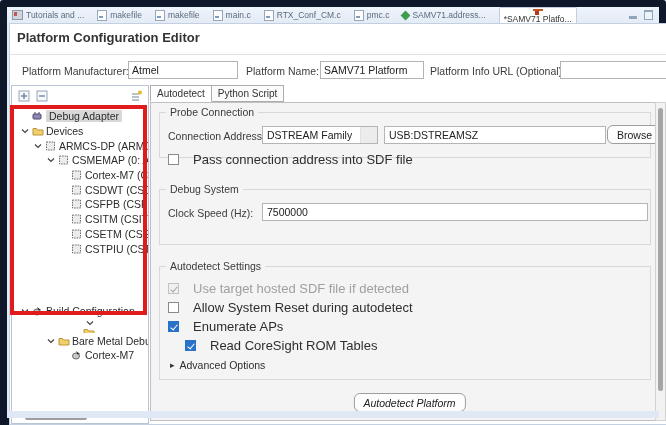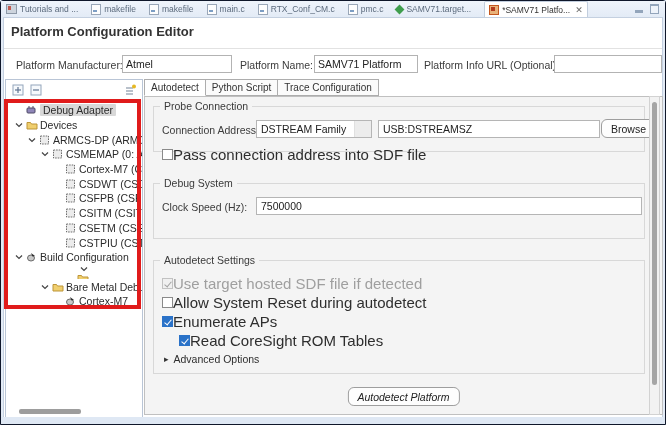--- a/index.html
+++ b/index.html
@@ -1,24 +1,24 @@
 <!DOCTYPE html>
 <html><head>
 <meta charset="utf-8">
 <style>
   html,body{margin:0;padding:0;background:#cfd8e4;font-family:"Liberation Sans",sans-serif;}
   .stage{position:relative;width:666px;height:425px;overflow:hidden;background:#dfe8f4;}
-  .window{position:absolute;inset:0;background:#e3ebf6;border:1px solid #0f172a;border-radius:3px 3px 0 0;}
+  .window{position:absolute;inset:0;background:#e3ebf6;border:7px solid #0f172a;border-radius:3px 3px 0 0;}
 
   
   .tabbar{position:absolute;left:0;top:0;right:0;height:16px;display:flex;align-items:center;
           padding-left:5px;gap:13px;font-size:8.5px;color:#5c6b7d;background:linear-gradient(#eff4fb,#e3ebf6);}
   .etab{display:flex;align-items:center;gap:3px;white-space:nowrap;}
   .etab.active{background:#fff;border:1px solid #c2cede;border-bottom:none;border-radius:2px 2px 0 0;
-               padding:1px 4px;color:#333;height:14px;}
+               padding:1px 4px;color:#333;height:14px;flex-direction:column;}
   .ficon{width:8px;height:9px;background:#fdfdfd;border:1px solid #9aa7b8;display:inline-block;position:relative;}
   .ficon::after{content:"";position:absolute;left:1px;top:5px;width:4px;height:2px;background:#7d9ec4;}
   .tuticon{width:9px;height:8px;background:#cdd4dd;border:1px solid #8d99a8;display:inline-block;position:relative;}
   .tuticon::after{content:"";position:absolute;left:1px;top:1px;width:3px;height:4px;background:#c2594f;}
   .rteicon{width:7px;height:7px;background:#3f9e4d;transform:rotate(45deg);display:inline-block;}
   .platicon{width:8px;height:8px;background:#e8b27a;border:1px solid #c4571f;display:inline-block;position:relative;}
   .platicon::after{content:"";position:absolute;left:1px;top:1px;width:4px;height:4px;background:#b33a1e;}
   .closex{font-size:9px;color:#6b6b6b;margin-left:2px;}
   .wctrls{position:absolute;right:6px;top:3px;display:flex;gap:7px;align-items:center;}
   .minico{width:8px;height:3px;background:#93a5bb;margin-top:5px;}
@@ -59,21 +59,21 @@
   .group{position:absolute;border:1px solid #d8d8d8;box-sizing:border-box;}
   .gtitle{position:absolute;top:-7px;left:6px;background:#f4f4f4;padding:0 4px;font-size:10.5px;color:#3a3a3a;}
   .glabel{position:absolute;font-size:10.5px;color:#3c3c3c;}
   .ginput{position:absolute;height:16px;border:1px solid #b5b5b5;background:#fff;font-size:10.5px;
           font-family:"Liberation Sans",sans-serif;color:#222;padding:0 4px;box-sizing:content-box;}
   .combo{position:absolute;height:16px;border:1px solid #b5b5b5;background:#fff;font-size:10.5px;color:#222;
          display:flex;align-items:center;padding-left:4px;box-sizing:content-box;}
   .combo .arrowzone{position:absolute;right:0;top:0;bottom:0;width:16px;background:#ececec;border-left:1px solid #e0e0e0;}
   .btn{position:absolute;height:19px;background:#fdfdfd;border:1px solid #9e9e9e;border-radius:6px;
        font-size:10.5px;color:#222;display:flex;align-items:center;justify-content:center;padding:0 9px;box-sizing:border-box;}
-  .cbrow{position:absolute;display:flex;align-items:center;gap:0;font-size:15px;color:#2e2e2e;}
+  .cbrow{position:absolute;display:flex;align-items:center;gap:14px;font-size:13px;color:#2e2e2e;}
   .cbrow.dis{color:#9f9f9f;text-align:right;}
   .cb{width:11px;height:11px;border:1px solid#8a8a8a;background:#fff;display:inline-block;box-sizing:border-box;flex:none;position:relative;}
   .cb.checked{background:#2a72c8;border-color:#2a72c8;}
   .cb.checked::after{content:"";position:absolute;left:3px;top:0.5px;width:3px;height:6px;
         border:solid #fff;border-width:0 1.6px 1.6px 0;transform:rotate(40deg);}
   .cb.discheck{background:#f0f0f0;border-color:#c2c2c2;}
   .cb.discheck::after{content:"";position:absolute;left:3px;top:0.5px;width:3px;height:6px;
         border:solid #a2a2a2;border-width:0 1.6px 1.6px 0;transform:rotate(40deg);}
   .advrow{position:absolute;font-size:10.5px;color:#2e2e2e;display:flex;align-items:center;gap:5px;}
   .tri{font-size:9px;color:#333;}
@@ -107,21 +107,21 @@
     <span class="etab">
       <span class="ficon"></span>
       <span>RTX_Conf_CM.c</span>
     </span>
     <span class="etab">
       <span class="ficon"></span>
       <span>pmc.c</span>
     </span>
     <span class="etab">
       <span class="rteicon"></span>
-      <span>SAMV71.target...</span>
+      <span>SAMV71.address...</span>
     </span>
     <span class="etab active">
       <span class="platicon"></span>
       <span>*SAMV71 Platfo...</span>
       <span class="closex">✕</span>
     </span>
   </div>
   <div class="wctrls">
     <span class="minico"></span>
     <span class="maxico"></span>
@@ -273,21 +273,21 @@
         <div class="trow" style="padding-left:46px;">
           <span class="chev"></span>
           <span class="ticon">
                 <svg width="11" height="10">
                   <rect x="1.5" y="1" width="8" height="8" fill="#ececec" stroke="#6e6e6e" stroke-dasharray="1.6 1"></rect>
                 </svg>
               </span>
           <span>CSTPIU (CSTPIU</span>
         </div>
 
-        <div class="trow" style="padding-left:7px;">
+        <div class="trow" style="padding-left:7px;margin-top:48px;">
           <span class="chev">
                 <svg width="8" height="8">
                   <path d="M1 2.5 L4 5.5 L7 2.5" stroke="#444" fill="none" stroke-width="1.2"></path>
                 </svg>
               </span>
           <span class="ticon">
                 <svg width="11" height="10">
                   <ellipse cx="5" cy="6" rx="3.5" ry="3" fill="#c9c9c9" stroke="#6a6a6a"></ellipse>
                   <path d="M5 1 L9 4 L6.5 4.5 Z" fill="#2b2b2b"></path>
                 </svg>
@@ -335,21 +335,20 @@
         </div>
 
       </div>
       <div class="hscroll"></div>
     </div>
 
     <div class="content">
       <div class="ctabs">
         <span class="ctab active">Autodetect</span>
         <span class="ctab">Python Script</span>
-        <span class="ctab">Trace Configuration</span>
       </div>
 
       <div class="carea">
 
         <div class="group" style="left:8px;top:9px;width:492px;height:46px;">
           <span class="gtitle">Probe Connection</span>
           <span class="glabel" style="left:8px;top:17px;">Connection Address:</span>
           <div class="combo" style="left:102px;top:13px;width:110px;">
             <span>DSTREAM Family</span>
             <span class="arrowzone"></span>

